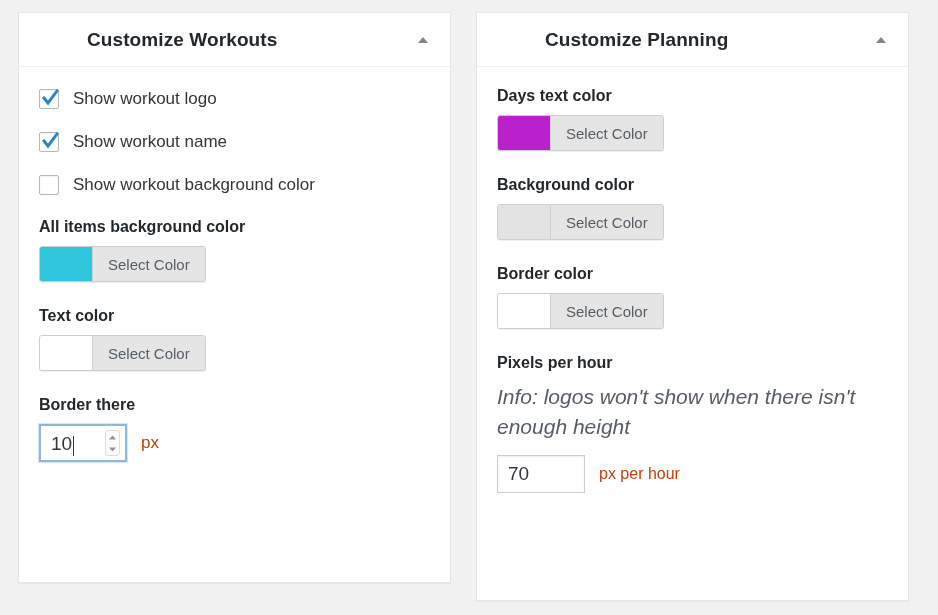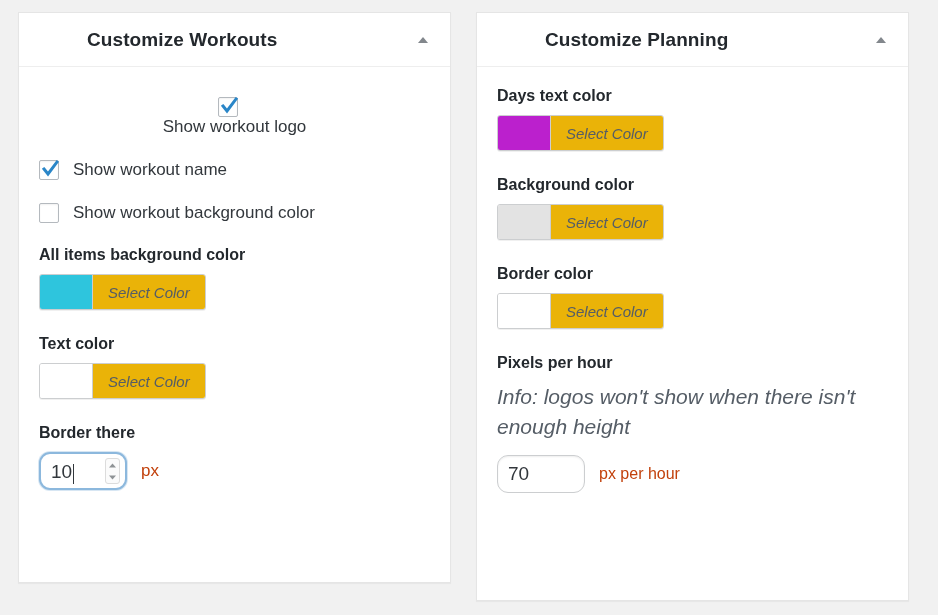--- a/index.html
+++ b/index.html
@@ -73,21 +73,21 @@
   .panel-body {
     padding: 20px 20px 18px 20px;
   }
 
   
   .check-row {
     display: flex;
     align-items: center;
     margin-bottom: 23px;
   }
-  .check-row:first-child { margin-top: 10px; flex-direction: column; }
+  .check-row:first-child { margin-top: 2px; }
   .checkbox {
     position: relative;
     width: 20px;
     height: 20px;
     min-width: 20px;
     border: 1px solid #b4b9be;
     background: #fff;
     border-radius: 2px;
     box-shadow: inset 0 1px 2px rgba(0,0,0,0.06);
     margin-right: 14px;
@@ -134,38 +134,37 @@
   .color-swatch {
     width: 52px;
     border-right: 1px solid #ccced0;
   }
   .color-button-label {
     display: flex;
     align-items: center;
     padding: 0 15px;
     font-size: 15px;
     color: #555d66;
-    background: #eab308;
+    background: #e5e5e5;
     white-space: nowrap;
-    font-style: italic;
   }
 
   
   .number-row {
     display: flex;
     align-items: center;
   }
   .number-field {
     position: relative;
     display: flex;
     align-items: center;
     width: 88px;
     height: 38px;
     border: 1px solid #ccced0;
-    border-radius: 11px;
+    border-radius: 0;
     background: #fff;
     box-sizing: border-box;
     box-shadow: inset 0 1px 2px rgba(0,0,0,0.07);
     text-align: right;
   }
   .number-field.focused {
     border: 2px solid #8cb8dd;
     box-shadow: 0 0 0 1px rgba(140,184,221,0.35);
   }
   .number-value {

